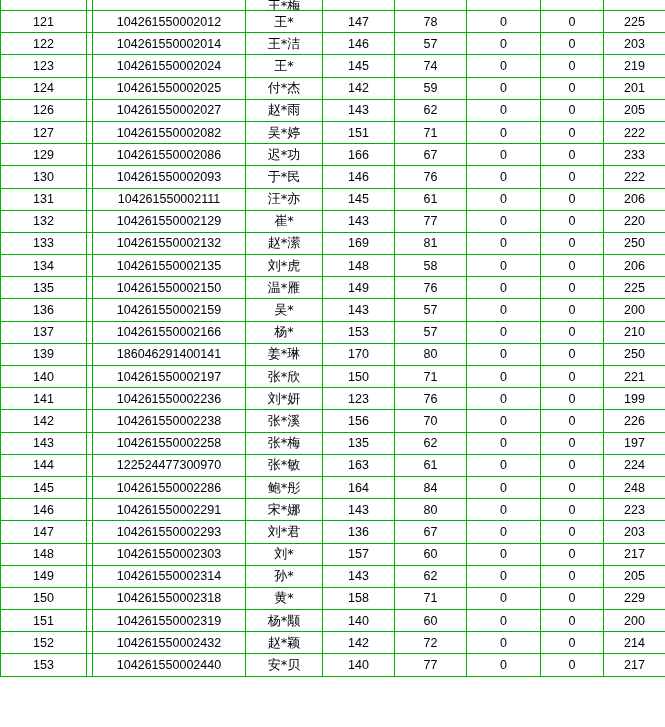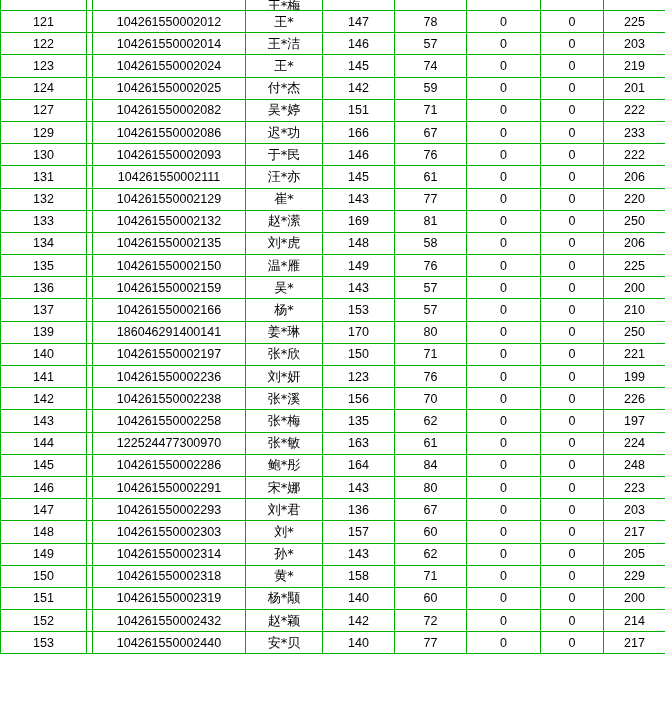--- a/index.html
+++ b/index.html
@@ -121,20 +121,31 @@
           <td class="mark"></td>
           <td class="id">104261550002025</td>
           <td class="name">付*杰</td>
           <td class="num">142</td>
           <td class="num">59</td>
           <td class="num">0</td>
           <td class="num">0</td>
           <td class="num">201</td>
         </tr>
         <tr>
+          <td class="num">126</td>
+          <td class="mark"></td>
+          <td class="id">104261550002027</td>
+          <td class="name">赵*雨</td>
+          <td class="num">143</td>
+          <td class="num">62</td>
+          <td class="num">0</td>
+          <td class="num">0</td>
+          <td class="num">205</td>
+        </tr>
+        <tr>
           <td class="num">127</td>
           <td class="mark"></td>
           <td class="id">104261550002082</td>
           <td class="name">吴*婷</td>
           <td class="num">151</td>
           <td class="num">71</td>
           <td class="num">0</td>
           <td class="num">0</td>
           <td class="num">222</td>
         </tr>

